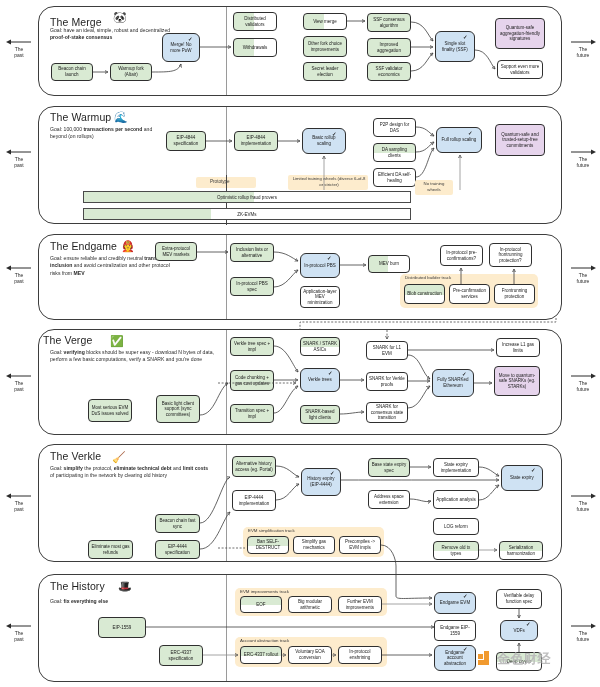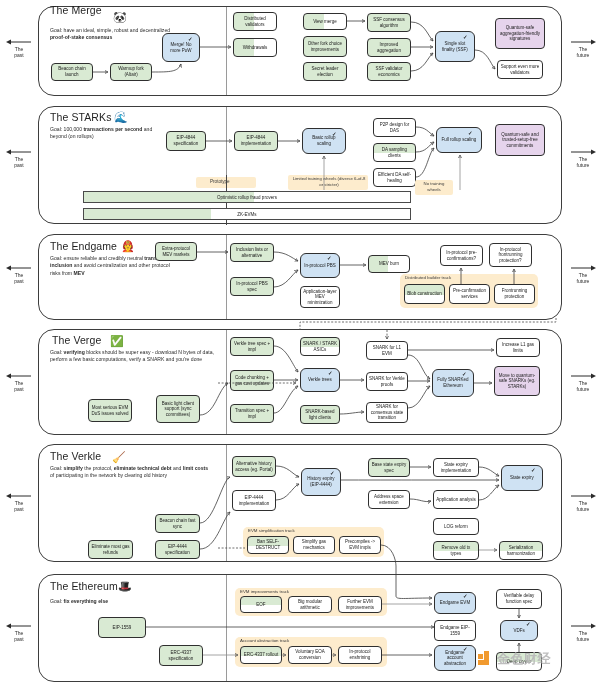--- a/index.html
+++ b/index.html
@@ -286,21 +286,21 @@
           <path d="M26 4 L21 1.6 L21 6.4 Z" fill="#2b2b2b"></path>
         </svg>
     </span>
     <span style="white-space:pre-line">The
 future</span>
   </div>
 
   <div class="section" style="left:38px; top:6px; width:524px; height:90px;">
     <div class="divider" style="left:187px;"></div>
   </div>
-  <div class="sect-title" style="left:50px; top:4px;">The Merge</div>
+  <div class="sect-title" style="left:50px; top:16px;">The Merge</div>
   <div class="sect-emoji" style="left:113px; top:12px;">🐼</div>
   <div class="sect-goal" style="left:50px; top:27px; width:124px;">Goal: have an ideal, simple, robust and decentralized <b>proof-of-stake consensus</b></div>
 
   <div class="node n-green" style="left:51px; top:63px; width:42px; height:18px;">Beacon chain launch</div>
   <div class="node n-green" style="left:110px; top:63px; width:42px; height:18px;">Warmup fork (Altair)</div>
   <div class="node n-blue" style="left:162px; top:33px; width:38px; height:29px; border-radius:6px;">Merge! No more PoW</div>
   <div class="check" style="left:188px; top:37px;">✓</div>
 
   <div class="node n-gradL" style="left:233px; top:12px; width:44px; height:19px;">Distributed validators</div>
   <div class="node n-gradL" style="left:233px; top:38px; width:44px; height:19px;">Withdrawals</div>
@@ -315,21 +315,21 @@
 
   <div class="node n-blue" style="left:435px; top:31px; width:40px; height:31px; border-radius:6px;">Single slot finality (SSF)</div>
   <div class="check" style="left:463px; top:35px;">✓</div>
 
   <div class="node n-white" style="left:497px; top:60px; width:46px; height:19px;">Support even more validators</div>
   <div class="node n-purple" style="left:495px; top:18px; width:50px; height:31px;">Quantum-safe aggregation-friendly signatures</div>
 
   <div class="section" style="left:38px; top:106px; width:524px; height:118px;">
     <div class="divider" style="left:187px;"></div>
   </div>
-  <div class="sect-title" style="left:50px; top:111px;">The STARKs</div>
+  <div class="sect-title" style="left:50px; top:111px;">The Warmup</div>
   <div class="sect-emoji" style="left:114px; top:112px;">🌊</div>
   <div class="sect-goal" style="left:50px; top:126px; width:112px;">Goal: 100,000 <b>transactions per second</b> and beyond (on rollups)</div>
 
   <div class="node n-green" style="left:166px; top:131px; width:40px; height:20px;">EIP-4844 specification</div>
   <div class="node n-green" style="left:234px; top:131px; width:44px; height:20px;">EIP-4844 implementation</div>
   <div class="node n-blue" style="left:302px; top:128px; width:44px; height:26px; border-radius:6px;">Basic rollup scaling</div>
   <div class="check" style="left:332px; top:132px;">✓</div>
 
   <div class="node n-white" style="left:373px; top:118px; width:43px; height:19px;">P2P design for DAS</div>
   <div class="node n-gradT" style="left:373px; top:143px; width:43px; height:19px;">DA sampling clients</div>
@@ -384,21 +384,21 @@
 
   <div class="track" style="left:400px; top:274px; width:138px; height:34px;"></div>
   <div class="track-label" style="left:405px; top:275px;">Distributed builder track</div>
   <div class="node n-gradT" style="left:404px; top:284px; width:41px; height:20px;">Blob construction</div>
   <div class="node n-white" style="left:449px; top:284px; width:41px; height:20px;">Pre-confirmation services</div>
   <div class="node n-white" style="left:494px; top:284px; width:41px; height:20px;">Frontrunning protection</div>
 
   <div class="section" style="left:38px; top:329px; width:524px; height:106px;">
     <div class="divider" style="left:187px;"></div>
   </div>
-  <div class="sect-title" style="left:52px; top:334px;text-align:center;">The Verge</div>
+  <div class="sect-title" style="left:43px; top:334px;text-align:center;">The Verge</div>
   <div class="sect-emoji" style="left:110px; top:336px;">✅</div>
   <div class="sect-goal" style="left:50px; top:349px; width:165px;">Goal: <b>verifying</b> blocks should be super easy - download N bytes of data, perform a few basic computations, verify a SNARK and you're done</div>
 
   <div class="node n-green" style="left:88px; top:399px; width:44px; height:23px;">Most serious EVM DoS issues solved</div>
   <div class="node n-green" style="left:156px; top:395px; width:44px; height:28px;">Basic light client support (sync committees)</div>
 
   <div class="node n-green" style="left:230px; top:337px; width:44px; height:19px;">Verkle tree spec + impl</div>
   <div class="node n-green" style="left:230px; top:370px; width:44px; height:21px;">Code chunking + gas cost updates</div>
   <div class="node n-green" style="left:230px; top:404px; width:44px; height:19px;">Transition spec + impl</div>
 
@@ -445,21 +445,21 @@
 
   <div class="track" style="left:243px; top:527px; width:141px; height:30px;"></div>
   <div class="track-label" style="left:248px; top:528px;">EVM simplification track</div>
   <div class="node n-gradT" style="left:247px; top:536px; width:42px; height:18px;">Ban SELF-DESTRUCT</div>
   <div class="node n-white" style="left:293px; top:536px; width:42px; height:18px;">Simplify gas mechanics</div>
   <div class="node n-white" style="left:339px; top:536px; width:42px; height:18px;">Precompiles -&gt; EVM impls</div>
 
   <div class="section" style="left:38px; top:574px; width:524px; height:108px;">
     <div class="divider" style="left:187px;"></div>
   </div>
-  <div class="sect-title" style="left:50px; top:580px;">The Ethereum</div>
+  <div class="sect-title" style="left:50px; top:580px;">The History</div>
   <div class="sect-emoji" style="left:118px; top:581px;">🎩</div>
   <div class="sect-goal" style="left:50px; top:598px; width:150px;">Goal: <b>fix everything else</b></div>
 
   <div class="node n-green" style="left:98px; top:617px; width:48px; height:21px;">EIP-1559</div>
   <div class="node n-green" style="left:159px; top:645px; width:44px; height:21px;">ERC-4337 specification</div>
 
   <div class="track" style="left:235px; top:588px; width:152px; height:28px;"></div>
   <div class="track-label" style="left:240px; top:589px;">EVM improvements track</div>
   <div class="node n-gradT" style="left:240px; top:596px; width:42px; height:17px;">EOF</div>
   <div class="node n-white" style="left:288px; top:596px; width:44px; height:17px;">Big modular arithmetic</div>

